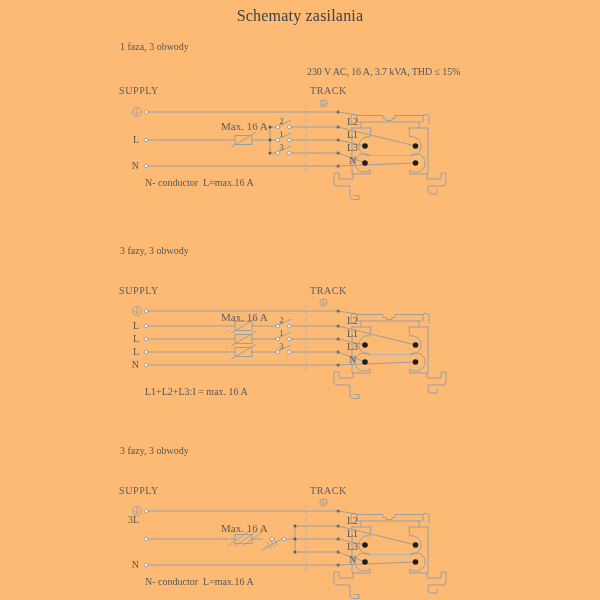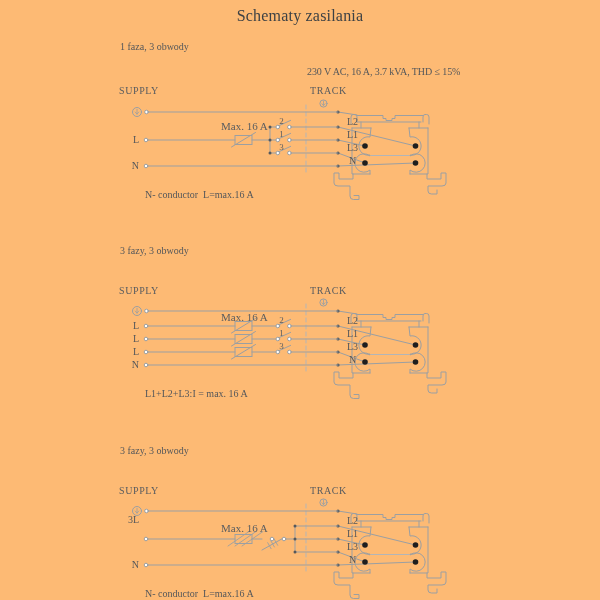--- a/index.html
+++ b/index.html
@@ -10,21 +10,21 @@
   #art{position:absolute;left:0;top:0;}
   .t{position:absolute;font-size:10px;line-height:11px;color:#54575a;white-space:pre;}
   .title{left:0;right:0;top:6px;text-align:center;font-size:16px;line-height:19px;color:#3d4144;letter-spacing:.2px;}
   .seclabel{left:120px;}
   .spec{left:305px;letter-spacing:-0.1px;}
   .hdr{letter-spacing:.6px;color:#595c5f;}
   .wlab{width:18px;text-align:right;left:121px;}
   .tlab{left:315px;width:18px;margin-left:32px;}
   .fuselab{left:221px;width:46px;text-align:center;font-size:11px;color:#5a5d60;}
   .swnum{left:276px;width:11px;text-align:center;font-size:9px;color:#5a5d60;}
-  .note{left:145px;margin-top:12px;}
+  .note{left:145px;}
 </style>
 </head>
 <body>
 
 <div id="stage">
 
   <svg id="art" width="600" height="600" viewBox="0 0 600 600" stroke="#9b9fa2" stroke-width="1" fill="none" stroke-linecap="round">
     <defs>
 
       <g id="track-unit">
@@ -191,21 +191,21 @@
   <div class="t wlab" style="top:346px">L</div>
   <div class="t wlab" style="top:359px">N</div>
   <div class="t fuselab" style="top:312px">Max. 16 A</div>
   <div class="t swnum" style="top:315px">2</div>
   <div class="t swnum" style="top:328px">1</div>
   <div class="t swnum" style="top:341px">3</div>
   <div class="t tlab" style="top:315px">L2</div>
   <div class="t tlab" style="top:328px">L1</div>
   <div class="t tlab" style="top:341px">L3</div>
   <div class="t tlab" style="top:354px;left:317px">N</div>
-  <div class="t note" style="top:376px">L1+L2+L3:I = max. 16 A</div>
+  <div class="t note" style="top:386px">L1+L2+L3:I = max. 16 A</div>
 
   <div class="t seclabel" style="top:445px">3 fazy, 3 obwody</div>
   <div class="t hdr" style="left:119px;top:485px">SUPPLY</div>
   <div class="t hdr" style="left:310px;top:485px">TRACK</div>
   <div class="t wlab" style="top:514px">3L</div>
   <div class="t wlab" style="top:559px">N</div>
   <div class="t fuselab" style="top:523px">Max. 16 A</div>
   <div class="t tlab" style="top:515px">L2</div>
   <div class="t tlab" style="top:528px">L1</div>
   <div class="t tlab" style="top:541px">L3</div>

